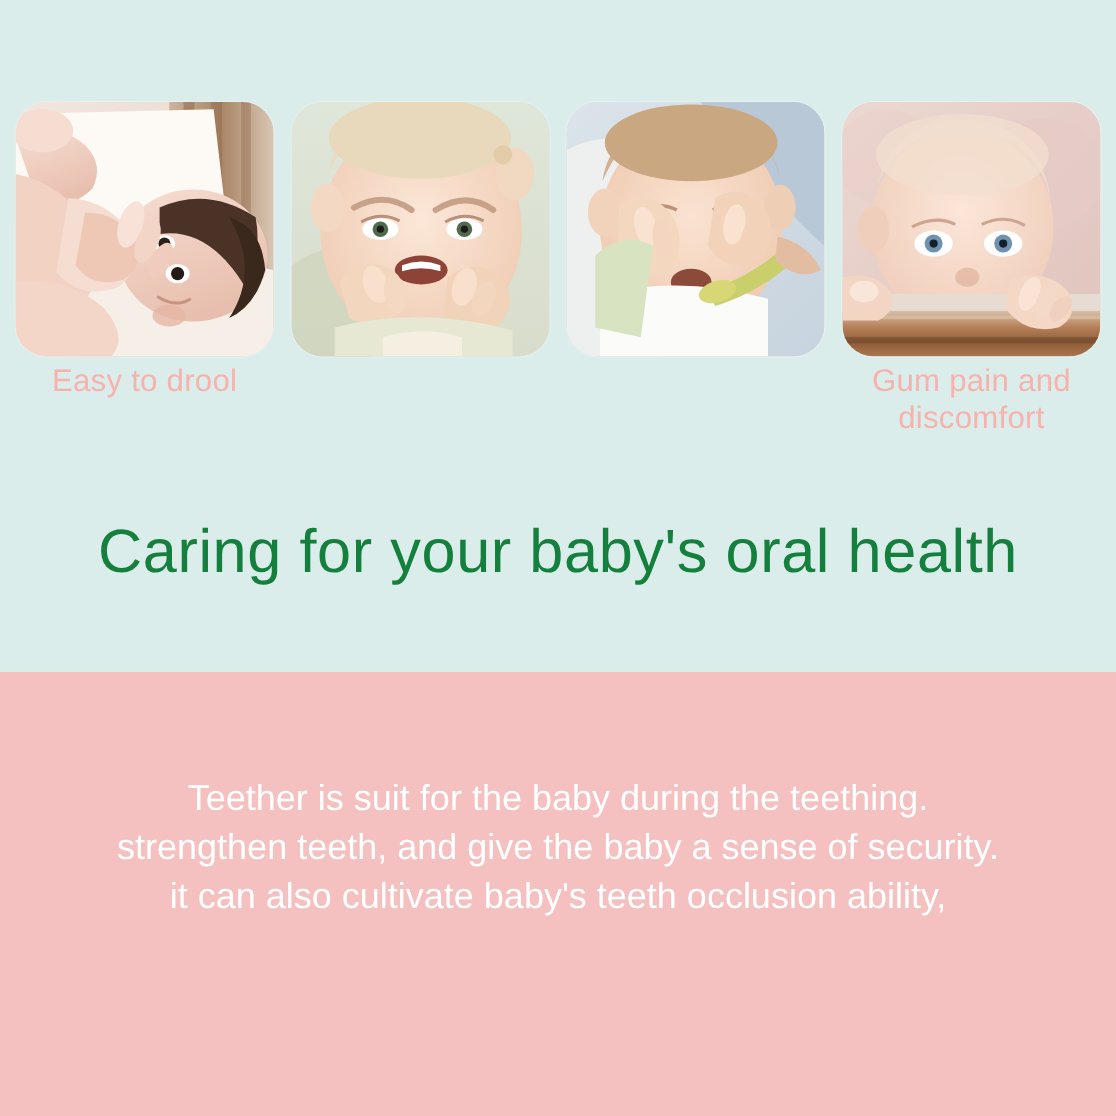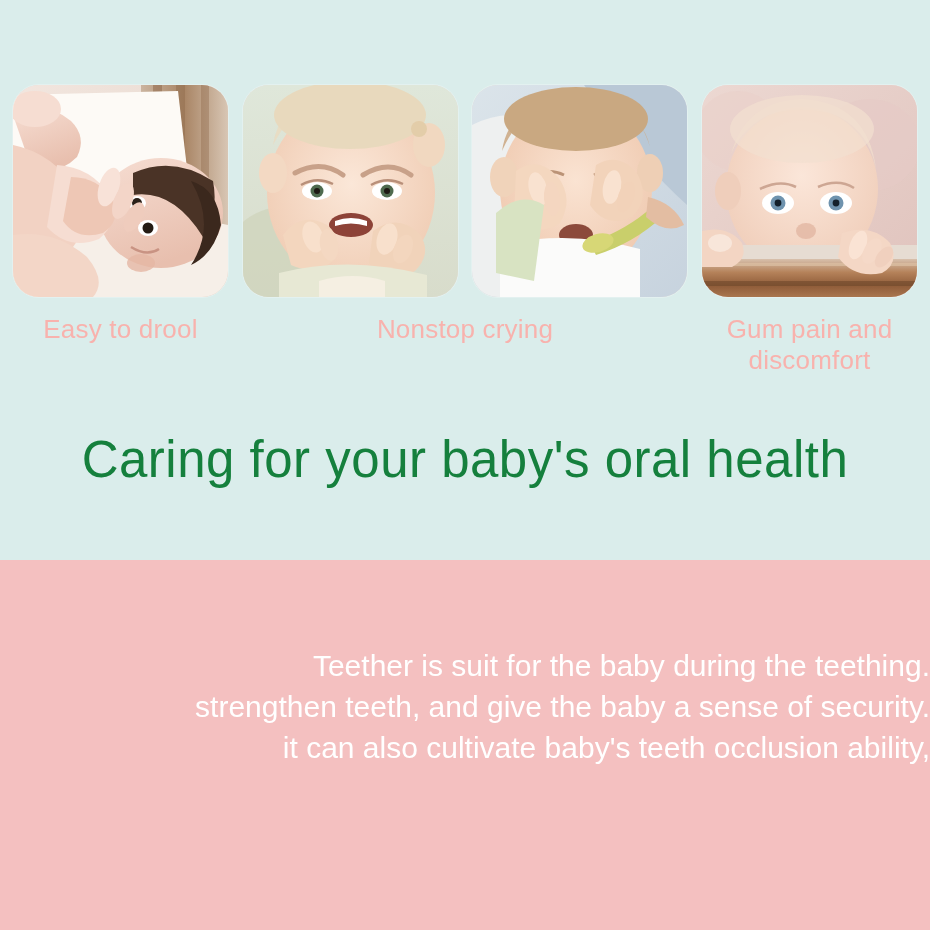--- a/index.html
+++ b/index.html
@@ -48,21 +48,21 @@
     border-radius: 26px;
     overflow: hidden;
     background: #e6dcd6;
     box-shadow: 0 0 0 1px rgba(255,255,255,0.25);
   }
   .photo-card .ph-svg { display:block; width:100%; height:100%; }
 
   
   .caption-row {
     position: absolute;
-    left: 0; top: 314px;
+    left: 0; top: 302px;
     width: 930px;
     height: 90px;
     display: flex;
     justify-content: space-between;
     padding: 0 13px;
     box-sizing: border-box;
   }
   .caption {
     width: 215px;
     text-align: center;
@@ -105,21 +105,21 @@
   
   .body-copy {
     position: absolute;
     left: 0; top: 645px;
     width: 930px;
     text-align: center;
     color: #ffffff;
     font-size: 30px;
     line-height: 41px;
   }
-  .body-copy .line { display: block; white-space: nowrap; text-align: right; }
+  .body-copy .line { display: block; white-space: nowrap; }
 </style>
 </head>
 <body>
 
 <div class="page">
 
   <div class="mint-section"></div>
 
   <div class="photo-row">
 
@@ -299,21 +299,20 @@
         <ellipse cx="182" cy="172" rx="7" ry="12" fill="#f0d0be" transform="rotate(38 182 172)"></ellipse>
         <path d="M0 146 q26 -6 40 12 q6 16 -10 24 L0 182 Z" fill="#f3d5c3"></path>
         <ellipse cx="18" cy="158" rx="12" ry="9" fill="#f8e6da"></ellipse>
       </svg>
     </div>
 
   </div>
 
   <div class="caption-row">
     <div class="caption">Easy to drool</div>
-    <div class="caption">Nonstop crying</div>
     <div class="caption">Gum pain and discomfort</div>
   </div>
 
   <div class="headline">Caring for your baby's oral health</div>
 
   <div class="pink-section"></div>
   <div class="wave-wrap">
     <svg viewBox="0 0 930 60" preserveAspectRatio="none">
       <path d="M0 12
                C 30 12, 52 46, 85 46

